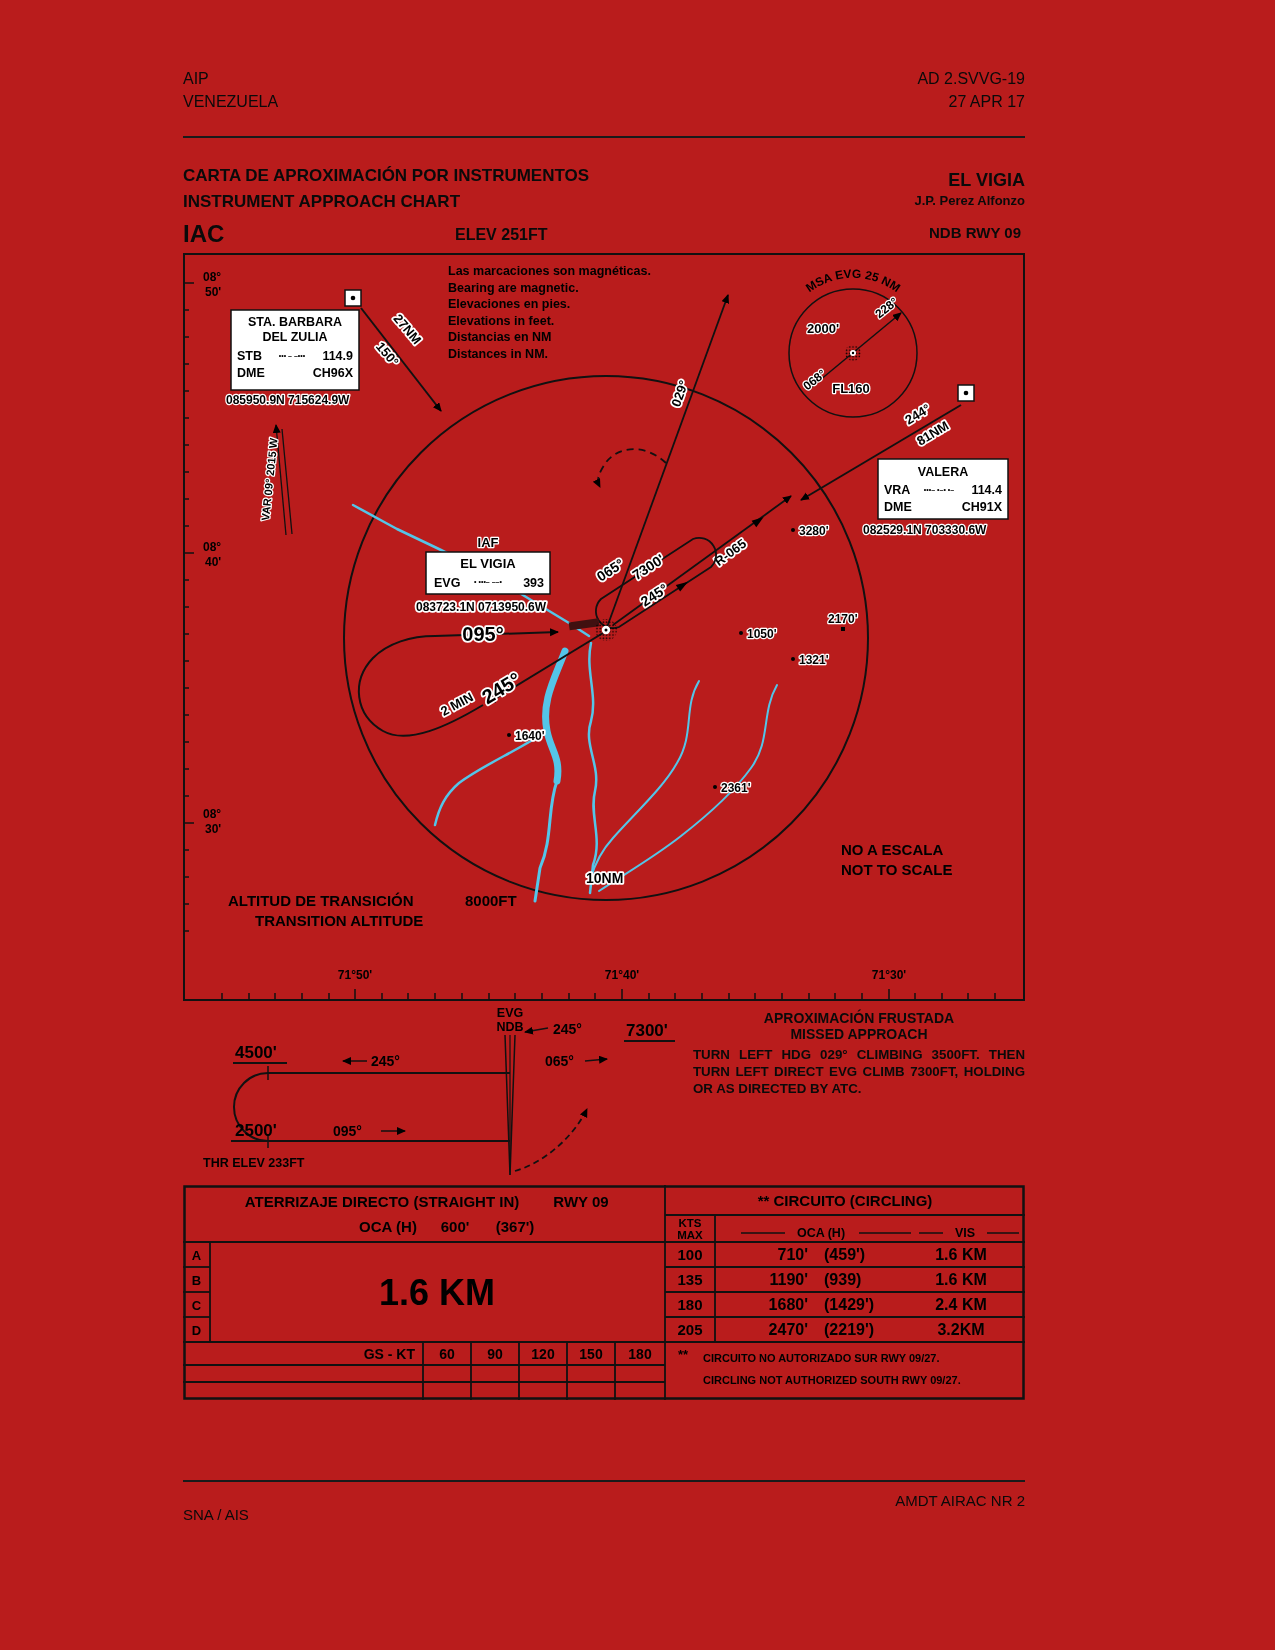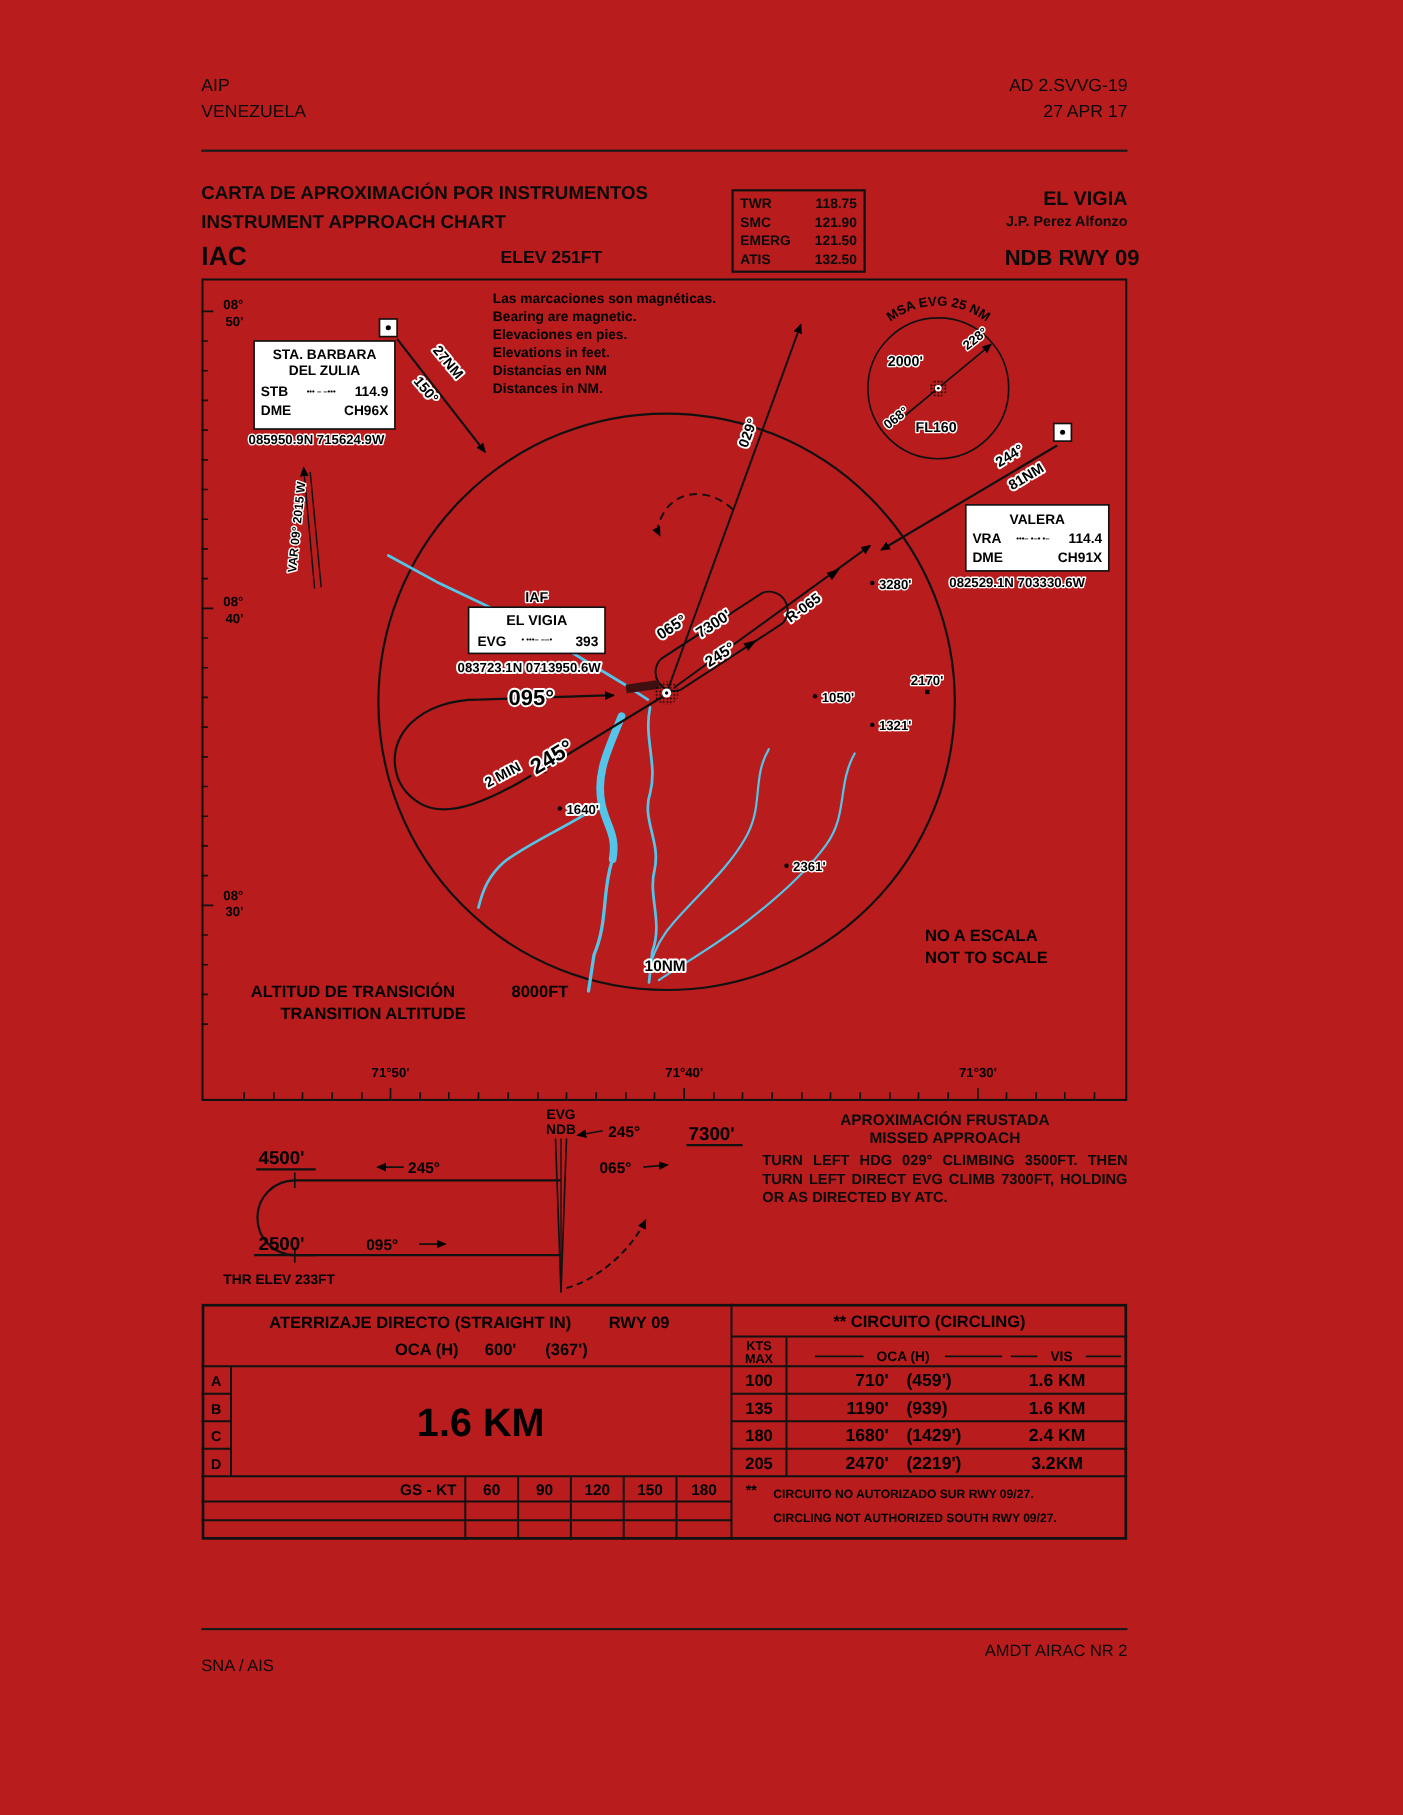--- a/index.html
+++ b/index.html
@@ -28,42 +28,24 @@
   <div class="abs" style="left:183px;top:93px;font-size:16px;">VENEZUELA</div>
   <div class="abs hright" style="right:250px;top:70px;font-size:16px;margin-left:44px;">AD 2.SVVG-19</div>
   <div class="abs hright" style="right:250px;top:93px;font-size:16px;">27 APR 17</div>
   <div class="rule" style="left:183px;top:136px;width:842px;"></div>
 
   <div class="abs b" style="left:183px;top:166px;font-size:17px;">CARTA DE APROXIMACIÓN POR INSTRUMENTOS</div>
   <div class="abs b" style="left:183px;top:192px;font-size:17px;">INSTRUMENT APPROACH CHART</div>
   <div class="abs b" style="left:183px;top:220px;font-size:24px;">IAC</div>
   <div class="abs b" style="left:455px;top:226px;font-size:16px;">ELEV 251FT</div>
 
-  <div class="freqbox">
-    <div class="freqrow">
-        <span>TWR</span>
-        <span>118.75</span>
-      </div>
-    <div class="freqrow">
-        <span>SMC</span>
-        <span>121.90</span>
-      </div>
-    <div class="freqrow">
-        <span>EMERG</span>
-        <span>121.50</span>
-      </div>
-    <div class="freqrow">
-        <span>ATIS</span>
-        <span>132.50</span>
-      </div>
-  </div>
 
   <div class="abs b hright" style="right:250px;top:170px;font-size:18px;">EL VIGIA</div>
   <div class="abs hright" style="right:250px;top:193px;font-size:13px;font-weight:bold;">J.P. Perez Alfonzo</div>
-  <div class="abs b hright" style="right:239px;top:224px;font-size:20px;">NDB RWY 09</div>
+  <div class="abs b hright" style="right:254px;top:224px;font-size:15px;">NDB RWY 09</div>
 
   <svg class="abs" style="left:183px;top:253px;" width="842" height="748" viewBox="0 0 842 748">
     <defs>
       <marker id="arw" markerWidth="12" markerHeight="10" refX="8" refY="4" orient="auto" markerUnits="userSpaceOnUse">
         <path d="M0,0 L9,4 L0,8 Z" fill="#000"></path>
       </marker>
       <pattern id="dots" width="3.2" height="3.2" patternUnits="userSpaceOnUse">
         <circle cx="1.2" cy="1.2" r="0.85" fill="#000"></circle>
       </pattern>
       <path id="msaArc" d="M600 80 A72 72 0 0 1 740 80"></path>

